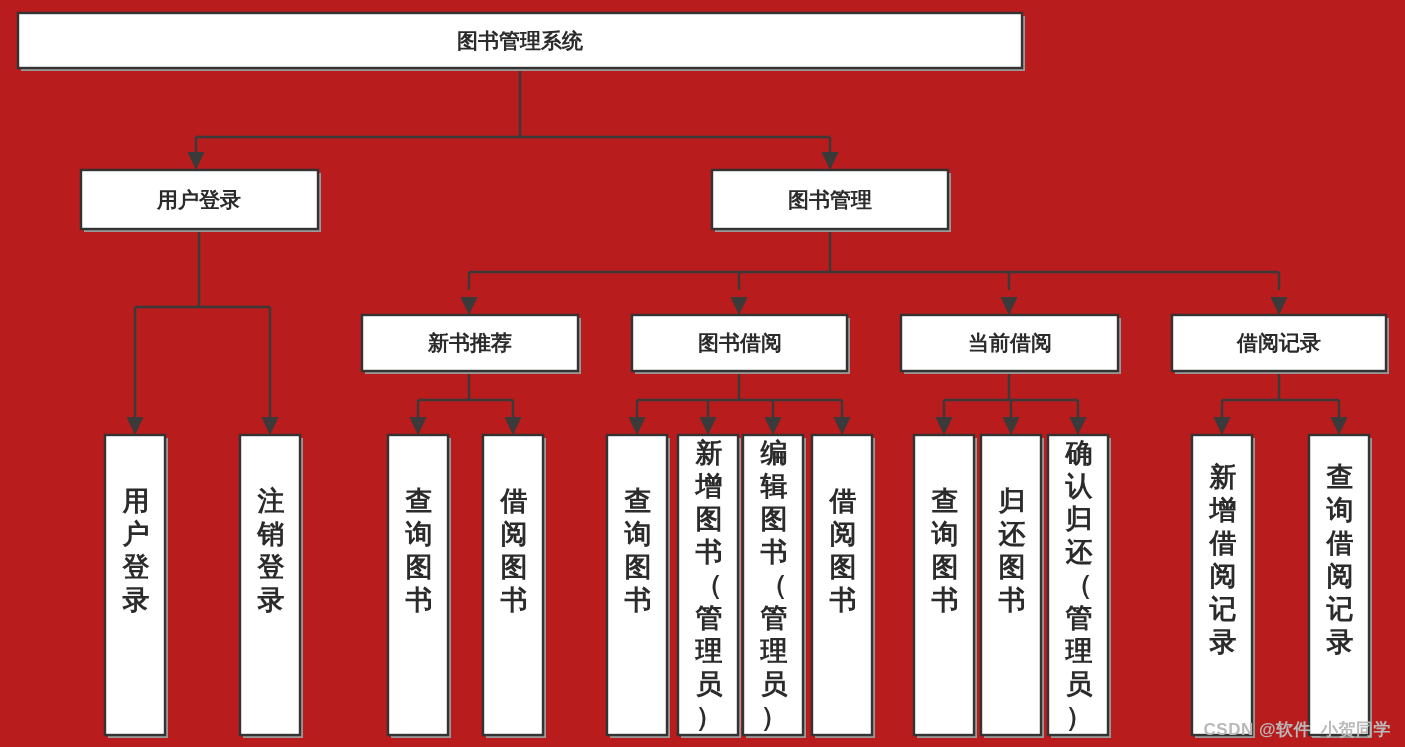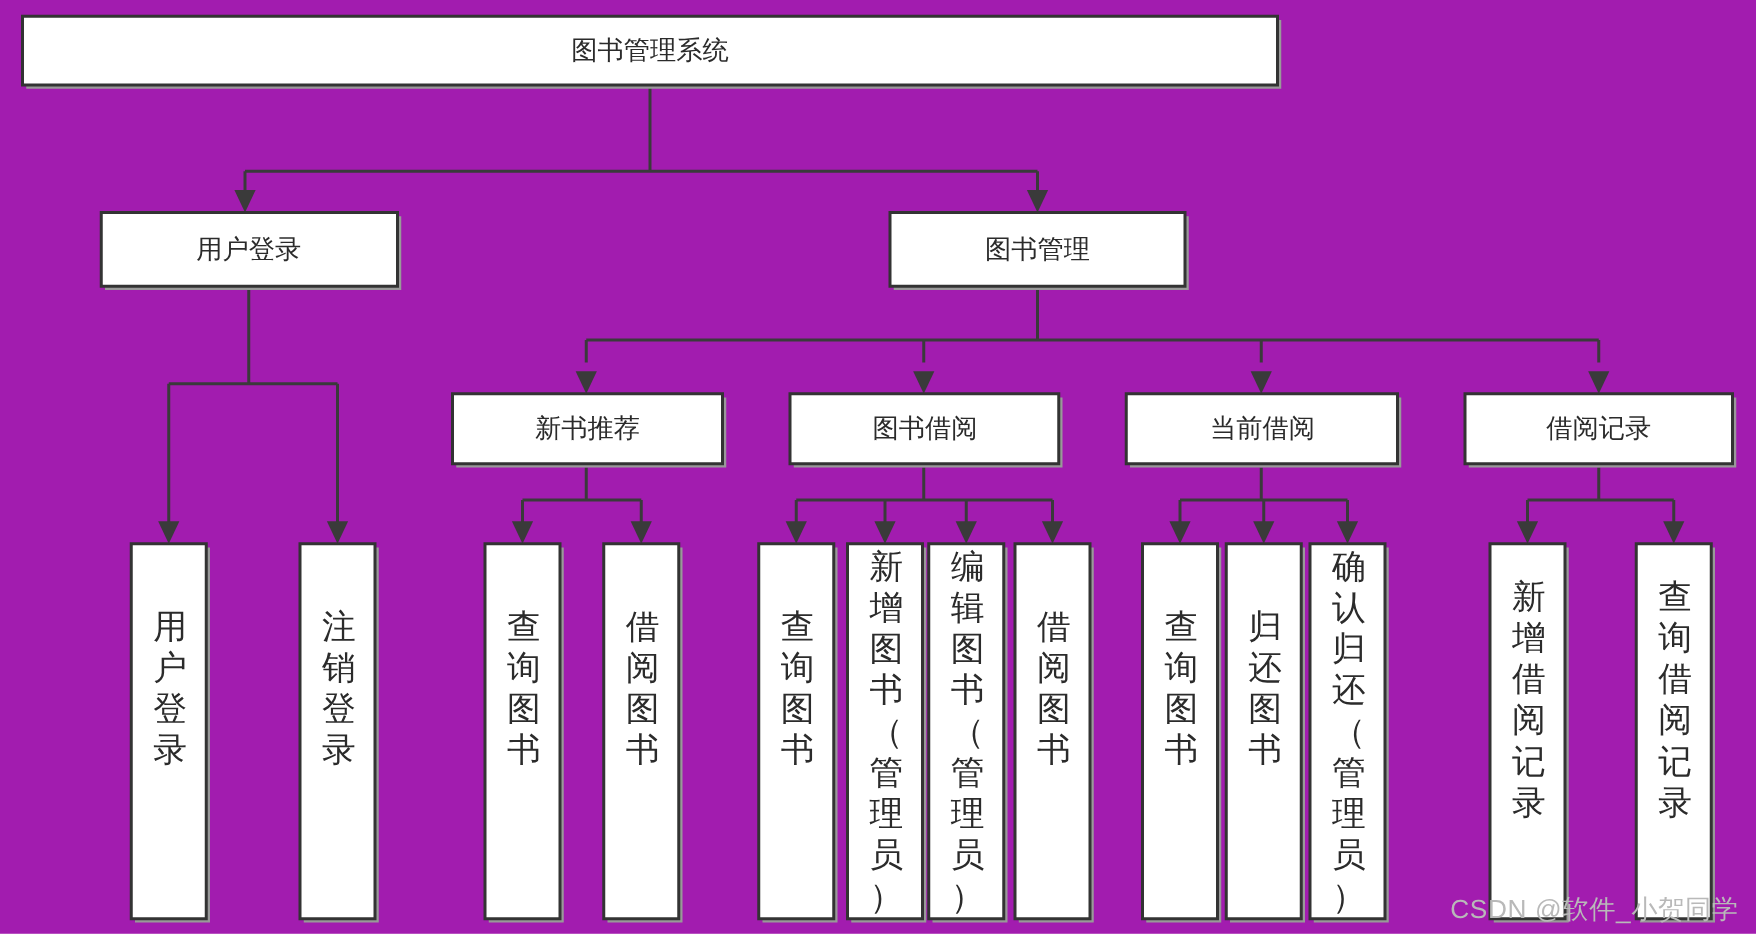--- a/index.html
+++ b/index.html
@@ -10,21 +10,22 @@
   body {
     width: 1405px;
     height: 747px;
     font-family: "Liberation Sans", "DejaVu Sans", sans-serif;
     overflow: hidden;
   }
   #diagram-root {
     position: relative;
     width: 1405px;
     height: 747px;
-    background: #a21caf;
+    background: #b91c1c;
+    font-weight: bold;
   }
   svg.flow {
     position: absolute;
     top: 0;
     left: 0;
     width: 1405px;
     height: 747px;
   }
   .node-box {
     fill: #ffffff;
@@ -56,21 +57,21 @@
     font-family: "Liberation Sans", "DejaVu Sans", sans-serif;
     font-size: 27px;
     fill: #2b2b2b;
     text-anchor: middle;
   }
   .watermark {
     position: absolute;
     right: 14px;
     bottom: 6px;
     font-family: "Liberation Sans", "DejaVu Sans", sans-serif;
-    font-size: 21px;
+    font-size: 17px;
     color: #b9b9b9;
     letter-spacing: 0.5px;
     white-space: nowrap;
     user-select: none;
   }
 </style>
 </head>
 <body>
 
 <div id="diagram-root">

